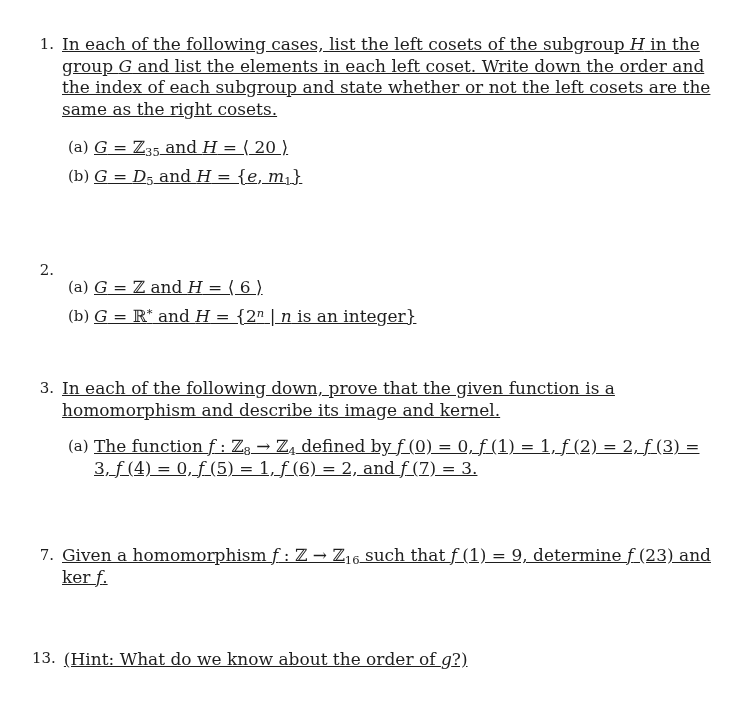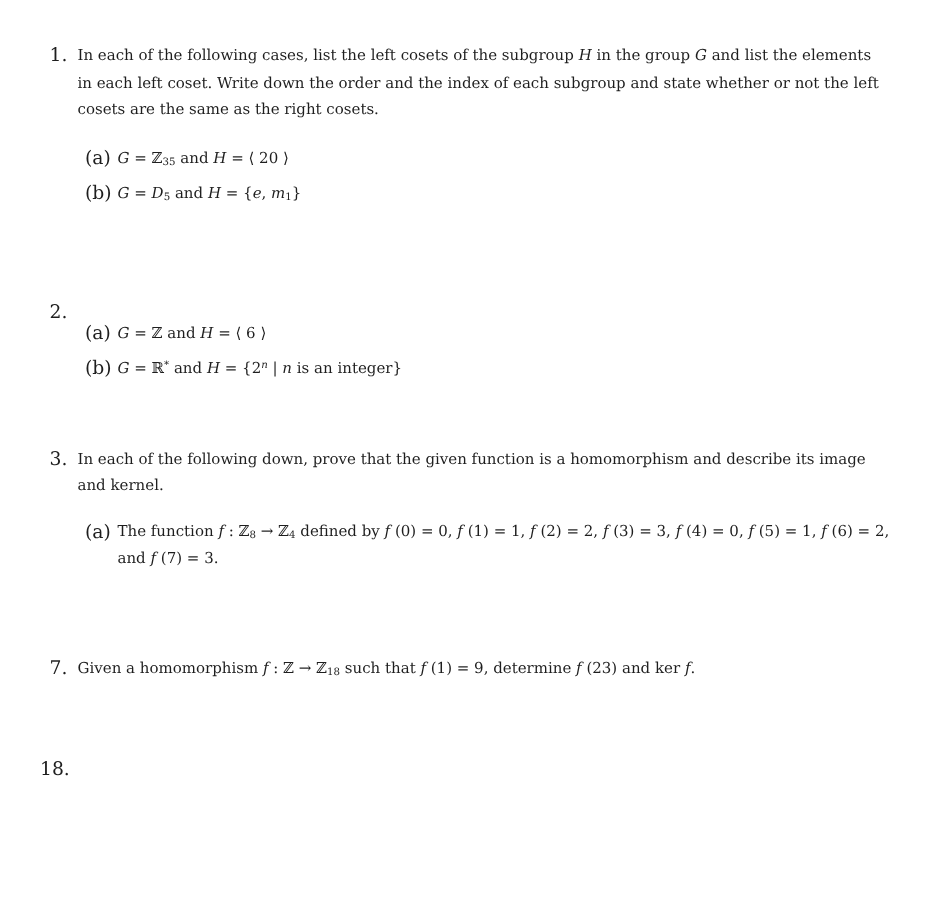--- a/index.html
+++ b/index.html
@@ -21,21 +21,21 @@
   .p3 { margin-bottom: 59px; }
   .p4 { margin-bottom: 60px; }
   .num {
     flex: 0 0 22px;
     text-align: right;
     margin-right: 8px;
     font-size: 15px;
     line-height: 21.5px;
   }
   .pbody { flex: 1; min-width: 0; }
-  .ptext { font-size: 12px; line-height: 21.5px; }
+  .ptext { font-size: 17px; line-height: 21.5px; text-decoration: underline; }
   .parts { margin-top: 17px; margin-left: 6px; }
   .parts-p3 { margin-top: 15px; }
   .part { display: flex; margin-bottom: 7px; }
   .plabel {
     flex: 0 0 22px;
     margin-right: 4px;
     font-size: 15px;
     line-height: 21.5px;
   }
   .part .ptext { flex: 1; min-width: 0; }
@@ -92,23 +92,24 @@
           <span class="plabel">(a)</span>
           <div class="ptext">The function <i>f</i> : ℤ<sub>8</sub> → ℤ<sub>4</sub> defined by <i>f</i> (0) = 0, <i>f</i> (1) = 1, <i>f</i> (2) = 2, <i>f</i> (3) = 3, <i>f</i> (4) = 0, <i>f</i> (5) = 1, <i>f</i> (6) = 2, and <i>f</i> (7) = 3.</div>
         </div>
       </div>
     </div>
   </div>
 
   <div class="problem p4">
     <span class="num">7.</span>
     <div class="pbody">
-      <div class="ptext">Given a homomorphism <i>f</i> : ℤ → ℤ<sub>18</sub> such that <i>f</i> (1) = 9, determine <i>f</i> (23) and ker <i>f</i>.</div>
+      <div class="ptext">Given a homomorphism <i>f</i> : ℤ → ℤ<sub>16</sub> such that <i>f</i> (1) = 9, determine <i>f</i> (23) and ker <i>f</i>.</div>
     </div>
   </div>
 
   <div class="problem p5">
-    <span class="num">18.</span>
+    <span class="num">13.</span>
     <div class="pbody">
+      <div class="ptext hint">(Hint: What do we know about the order of <i>g</i>?)</div>
     </div>
   </div>
 
 </div>
 
 </body></html>

